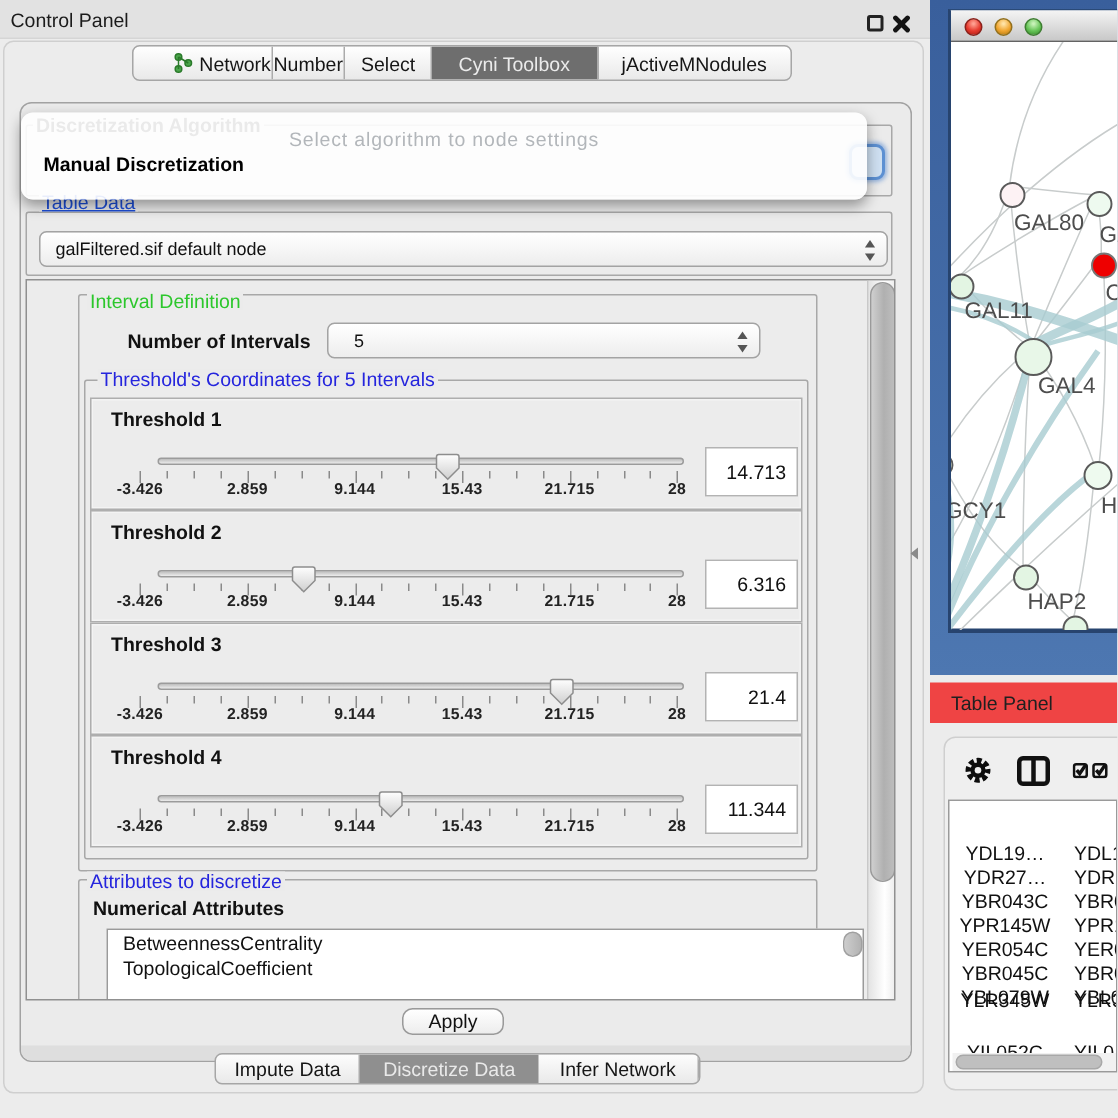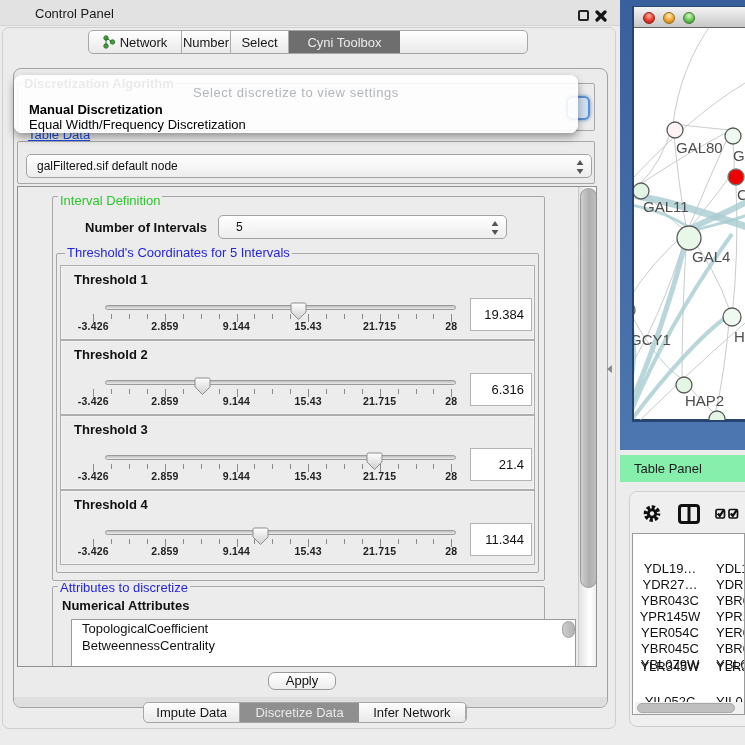--- a/index.html
+++ b/index.html
@@ -1,21 +1,21 @@
 <!DOCTYPE html>
 <html><head><meta charset="utf-8">
 <style>
 *{margin:0;padding:0;box-sizing:border-box;}
 html,body{width:745px;height:745px;}
 body{font-family:"Liberation Sans",sans-serif;background:#ececec;}
 #page{position:relative;width:745px;height:745px;overflow:hidden;background:#ececec;}
 .abs{position:absolute;}
 
 #titlebar{left:0;top:0;width:620px;height:26px;background:#e2e2e2;border-bottom:1px solid #d5d5d5;}
-#titlebar .t{position:absolute;left:7px;top:6px;font-size:13px;color:#1b1b1b;margin-left:28px;}
+#titlebar .t{position:absolute;left:7px;top:6px;font-size:13px;color:#1b1b1b;}
 #ic-float{left:578px;top:10px;width:11px;height:11px;border:2px solid #222;border-radius:2px;}
 
 #tabbar{left:88px;top:30px;width:440px;height:24px;border:1px solid #a6a6a6;border-radius:5px;background:linear-gradient(#ffffff,#e9e9e9);display:flex;overflow:hidden;}
 #tabbar .seg{height:100%;display:flex;align-items:center;justify-content:center;font-size:13px;color:#161616;border-right:1px solid #ababab;}
 #tabbar .seg:last-child{border-right:none;}
 #tabbar .sel{background:#6e6e6e;color:#ebebeb;}
 
 #outerpanel{left:13px;top:68px;width:595px;height:640px;border:1px solid #a2a2a2;border-radius:8px;background:#ebebeb;}
 #panelstrip{left:14px;top:697px;width:593px;height:10px;background:#dedede;border-radius:0 0 7px 7px;}
 #winborder{left:2px;top:27px;width:614px;height:702px;border:1px solid #cfcfcf;border-radius:7px;}
@@ -54,21 +54,21 @@
 #popup{left:14px;top:75px;width:564px;height:58px;background:rgba(255,255,255,0.9);border-radius:8px;box-shadow:0 4px 9px rgba(0,0,0,0.38);}
 #popup .ph{position:absolute;left:0;width:100%;top:10px;text-align:center;color:#b2b6ba;font-size:13px;letter-spacing:0.55px;}
 #popup .i1{position:absolute;left:15px;top:27px;font-weight:bold;font-size:13px;color:#000;}
 #popup .i2{position:absolute;left:15px;top:42px;font-size:13px;color:#000;}
 
 #bluewin{left:620px;top:0;width:125px;height:450px;background:linear-gradient(#395f9c,#4d77b1);}
 #macwin{position:absolute;left:12px;top:6px;width:113px;height:416px;border-left:2px solid #27446f;border-bottom:3px solid #27446f;border-top:1px solid #2a4a78;background:#fff;}
 #mactb{position:absolute;left:0;top:0;width:111px;height:21px;background:linear-gradient(#f4f4f4,#c8c8c8);border-bottom:1px solid #636363;}
 .light{position:absolute;top:5px;width:12px;height:12px;border-radius:50%;}
 
-#tpbar{left:620px;top:455px;width:125px;height:27px;background:#86efac;}
+#tpbar{left:620px;top:455px;width:125px;height:27px;background:#ef4444;}
 #tpbar .t{position:absolute;left:14px;top:6px;font-size:13px;color:#202020;}
 #tpbox{left:629px;top:491px;width:130px;height:236px;border:1px solid #cfcfcf;border-radius:8px;background:#efefef;}
 #tdtable{left:632px;top:533px;width:113px;height:182px;border:1px solid #9a9a9a;background:#fff;overflow:hidden;font-size:13px;}
 #tdhead{position:absolute;left:0;top:0;width:100%;height:25px;border-bottom:1px solid #9a9a9a;}
 #th1{position:absolute;left:0;top:0;width:74px;height:25px;background:#b9e1ee;border-right:1px solid #9a9a9a;text-align:right;padding-right:4px;line-height:25px;color:#222;}
 #th2{position:absolute;left:75px;top:0;width:60px;height:25px;background:#e3e3e3;line-height:25px;color:#222;padding-left:29px;}
 .trow{position:absolute;width:100%;height:16px;line-height:16px;color:#111;}
 .trow .c1{position:absolute;left:0;width:74px;text-align:center;}
 .trow .c2{position:absolute;left:83px;}
 #hsb{position:absolute;left:2px;top:168px;width:109px;height:12px;background:#f1f1f1;}
@@ -81,30 +81,31 @@
       <span class="t">Control Panel</span>
     </div>
   <div class="abs" id="ic-float"></div>
   <svg class="abs" style="left:595px;top:10px;" width="12" height="12" viewBox="0 0 12 12">
       <g stroke="#141414" stroke-width="3.2" stroke-linecap="round">
         <line x1="2" y1="2" x2="10" y2="10"></line>
         <line x1="10" y1="2" x2="2" y2="10"></line>
       </g>
     </svg>
   <div class="abs" id="tabbar">
-    <div class="seg" style="width:93px;"><svg width="13" height="14" viewBox="0 0 13 14" style="margin-right:4px;">
+    <div class="seg" style="width:93px;justify-content:flex-end;"><svg width="13" height="14" viewBox="0 0 13 14" style="margin-right:4px;">
           <circle cx="3" cy="3" r="2.2" fill="#4aa44a" stroke="#2a7a2a"></circle>
           <circle cx="3" cy="11" r="2.2" fill="#4aa44a" stroke="#2a7a2a"></circle>
           <circle cx="9.5" cy="7" r="2.2" fill="#4aa44a" stroke="#2a7a2a"></circle>
           <line x1="3" y1="3" x2="3" y2="11" stroke="#2a7a2a"></line>
           <line x1="3" y1="3" x2="9.5" y2="7" stroke="#2a7a2a"></line>
         </svg>Network</div>
     <div class="seg" style="width:49px;">Number</div>
     <div class="seg" style="width:58px;">Select</div>
     <div class="seg sel" style="width:111px;">Cyni Toolbox</div>
+    <div class="seg" style="width:129px;">jActiveMNodules</div>
   </div>
   <div class="abs" id="winborder"></div>
   <div class="abs" id="outerpanel"></div>
   <div class="abs" id="panelstrip"></div>
 
   <div class="grp" style="left:17px;top:83px;width:578px;height:48px;"></div>
   <div class="grptitle" style="left:22px;top:77px;color:#2a2a2a;font-weight:bold;">Discretization Algorithm</div>
   <div class="abs" style="left:566px;top:96px;width:24px;height:24px;border:2.5px solid #5d90d2;border-radius:6px;background:#cfe0f2;box-shadow:0 0 3px 1px rgba(90,140,210,.6);"></div>
 
   <div class="grp" style="left:17px;top:141px;width:578px;height:43px;"></div>
@@ -130,21 +131,21 @@
           <svg width="10" height="20" viewBox="0 0 10 20">
             <path d="M5 3 L8.4 8 L1.6 8 Z" fill="#555"></path>
             <path d="M5 17 L8.4 12 L1.6 12 Z" fill="#555"></path>
           </svg>
         </span>
     </div>
     <div class="grp" style="left:38px;top:66px;width:483px;height:320px;"></div>
     <div class="grptitle" style="left:47px;top:59px;color:#2525dd;">Threshold's Coordinates for 5 Intervals</div>
     <div class="throw" style="top:78px;">
         <span class="lbl">Threshold 1</span>
-        <span class="vf">19.384</span>
+        <span class="vf">14.713</span>
         <span class="groove"></span>
         <span class="tick" style="left:32.3px;top:48px;height:8px;"></span>
         <span class="tick" style="left:50.2px;top:48px;height:5px;"></span>
         <span class="tick" style="left:68.1px;top:48px;height:5px;"></span>
         <span class="tick" style="left:86.0px;top:48px;height:5px;"></span>
         <span class="tick" style="left:103.9px;top:48px;height:8px;"></span>
         <span class="tick" style="left:121.8px;top:48px;height:5px;"></span>
         <span class="tick" style="left:139.7px;top:48px;height:5px;"></span>
         <span class="tick" style="left:157.6px;top:48px;height:5px;"></span>
         <span class="tick" style="left:175.5px;top:48px;height:8px;"></span>
@@ -297,42 +298,41 @@
               <stop offset="1" stop-color="#cfcfcf"></stop>
             </linearGradient>
           </defs>
         </svg>
       </div>
 
     <div class="grp" style="left:34px;top:399px;width:493px;height:120px;"></div>
     <div class="grptitle" style="left:40px;top:394px;color:#2525dd;">Attributes to discretize</div>
     <div class="abs" style="left:44px;top:411px;font-size:13px;font-weight:bold;color:#111;">Numerical Attributes</div>
     <div id="attrlist">
+      <div>BetweennessCentrality</div>
       <div>TopologicalCoefficient</div>
-      <div>BetweennessCentrality</div>
       <div id="alsb"></div>
     </div>
     <div class="abs" id="vsb">
         <div class="abs" id="vsbthumb"></div>
       </div>
   </div>
 
   <div class="abs" id="applybtn">Apply</div>
   <div class="abs" id="btabs">
     <div class="seg" style="width:97px;">Impute Data</div>
     <div class="seg sel" style="width:119px;">Discretize Data</div>
     <div class="seg" style="width:108px;">Infer Network</div>
   </div>
 
   <div class="abs" style="left:607px;top:365px;width:0;height:0;border-top:4px solid transparent;border-bottom:4px solid transparent;border-right:5px solid #8a8a8a;"></div>
 
   <div class="abs" id="popup">
-    <div class="ph">Select discretize to view settings</div>
+    <div class="ph">Select algorithm to node settings</div>
     <div class="i1">Manual Discretization</div>
-    <div class="i2">Equal Width/Frequency Discretization</div>
   </div>
 
   <div class="abs" id="bluewin">
     <div id="macwin">
       <div id="mactb">
         <div class="light" style="left:9px;background:radial-gradient(circle at 50% 28%,#ff9f90 6%,#e63a2e 55%,#a81b12 100%);border:1px solid #8a211b;"></div>
         <div class="light" style="left:29px;background:radial-gradient(circle at 50% 28%,#ffe3a6 6%,#f0a52f 55%,#aa7410 100%);border:1px solid #92701d;"></div>
         <div class="light" style="left:49px;background:radial-gradient(circle at 50% 28%,#c8f2b8 6%,#66c457 55%,#358327 100%);border:1px solid #3e7e31;"></div>
       </div>
       <svg width="113" height="392" viewBox="0 0 113 392" style="position:absolute;left:0;top:21px;">

